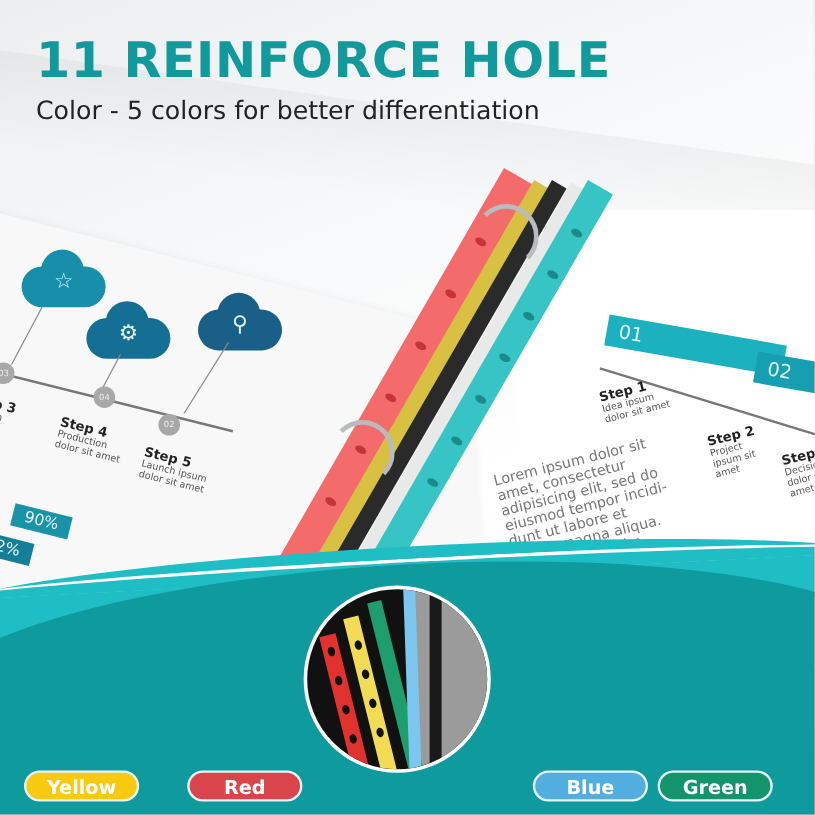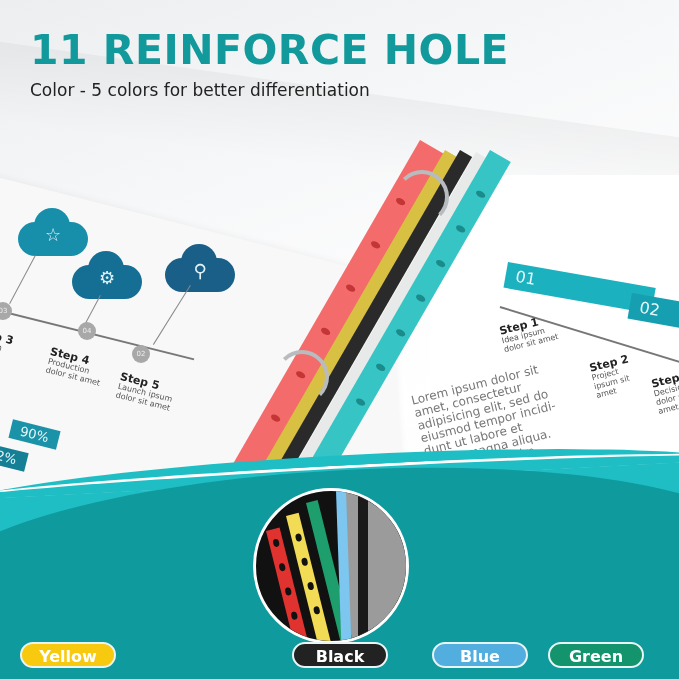--- a/index.html
+++ b/index.html
@@ -1,21 +1,21 @@
 <!DOCTYPE html>
 <html><head>
 <meta charset="utf-8">
 <style>
   html,body{margin:0;padding:0;}
   body{width:679px;height:679px;overflow:hidden;position:relative;background:#f2f3f4;font-family:"DejaVu Sans",sans-serif;}
   .stage{position:absolute;left:0;top:0;width:679px;height:679px;overflow:hidden;
     background:linear-gradient(160deg,#eceef0 0%,#f7f8f9 30%,#ffffff 60%,#f3f4f5 100%);}
   .shadow-band{position:absolute;left:-40px;top:90px;width:760px;height:80px;background:linear-gradient(180deg,rgba(0,0,0,0.04),rgba(0,0,0,0));transform:rotate(8deg);}
   .headline{position:absolute;left:30px;top:30px;margin:0;font-family:"DejaVu Sans",sans-serif;font-weight:bold;font-size:41px;letter-spacing:0.5px;color:#12999c;line-height:1;}
-  .line{position:absolute;left:30px;font-family:"DejaVu Sans",sans-serif;font-size:17px;color:#222;line-height:1;}
+  .line{position:absolute;left:30px;font-family:"DejaVu Sans",sans-serif;font-size:21px;color:#222;line-height:1;}
   .l1{top:82px;}
   .l2{top:107px;}
 
   
   .page-left{position:absolute;left:-30px;top:170px;width:420px;height:360px;background:#f8f8f8;transform:skewY(18deg) rotate(-4deg);transform-origin:0 0;box-shadow:0 0 8px rgba(0,0,0,0.06);}
   .page-right{position:absolute;left:430px;top:175px;width:300px;height:380px;background:#ffffff;}
 
   .cloud{position:absolute;width:70px;height:34px;background:#1a8aa6;border-radius:18px;}
   .cloud:before{content:"";position:absolute;left:16px;top:-14px;width:36px;height:36px;border-radius:50%;background:inherit;}
   .cloud .glyph{position:absolute;left:0;right:0;top:2px;text-align:center;color:#dff3f7;font-size:18px;z-index:2;}
@@ -166,17 +166,17 @@
         <span class="dot" style="top:70px"></span>
         <span class="dot" style="top:95px"></span>
     </div>
     <div class="strip" style="left:50px;width:12px;background:#1e9e6c;top:12px;"></div>
     <div class="strip" style="left:80px;width:10px;background:#7cc6ef;top:0px;transform:rotate(-2deg);"></div>
     <div class="strip" style="left:102px;width:10px;background:#1a1a1a;top:-5px;transform:rotate(0deg);"></div>
   </div>
 
   <div class="pills">
     <div class="pill" style="left: 20px; background: rgb(247, 201, 15);">Yellow</div>
-    <div class="pill" style="left: 292px; background: rgb(34, 34, 34);">Black</div>
-    <div class="pill" style="left: 432px; background: rgb(82, 174, 223);">Blue</div>
+    <div class="pill" style="left: 156px; background: rgb(217, 69, 74);">Red</div>
+    <div class="pill" style="left: 444px; background: rgb(82, 174, 223);">Blue</div>
     <div class="pill" style="left: 548px; background: rgb(20, 148, 108);">Green</div>
   </div>
 </div>
 
 </body></html>

